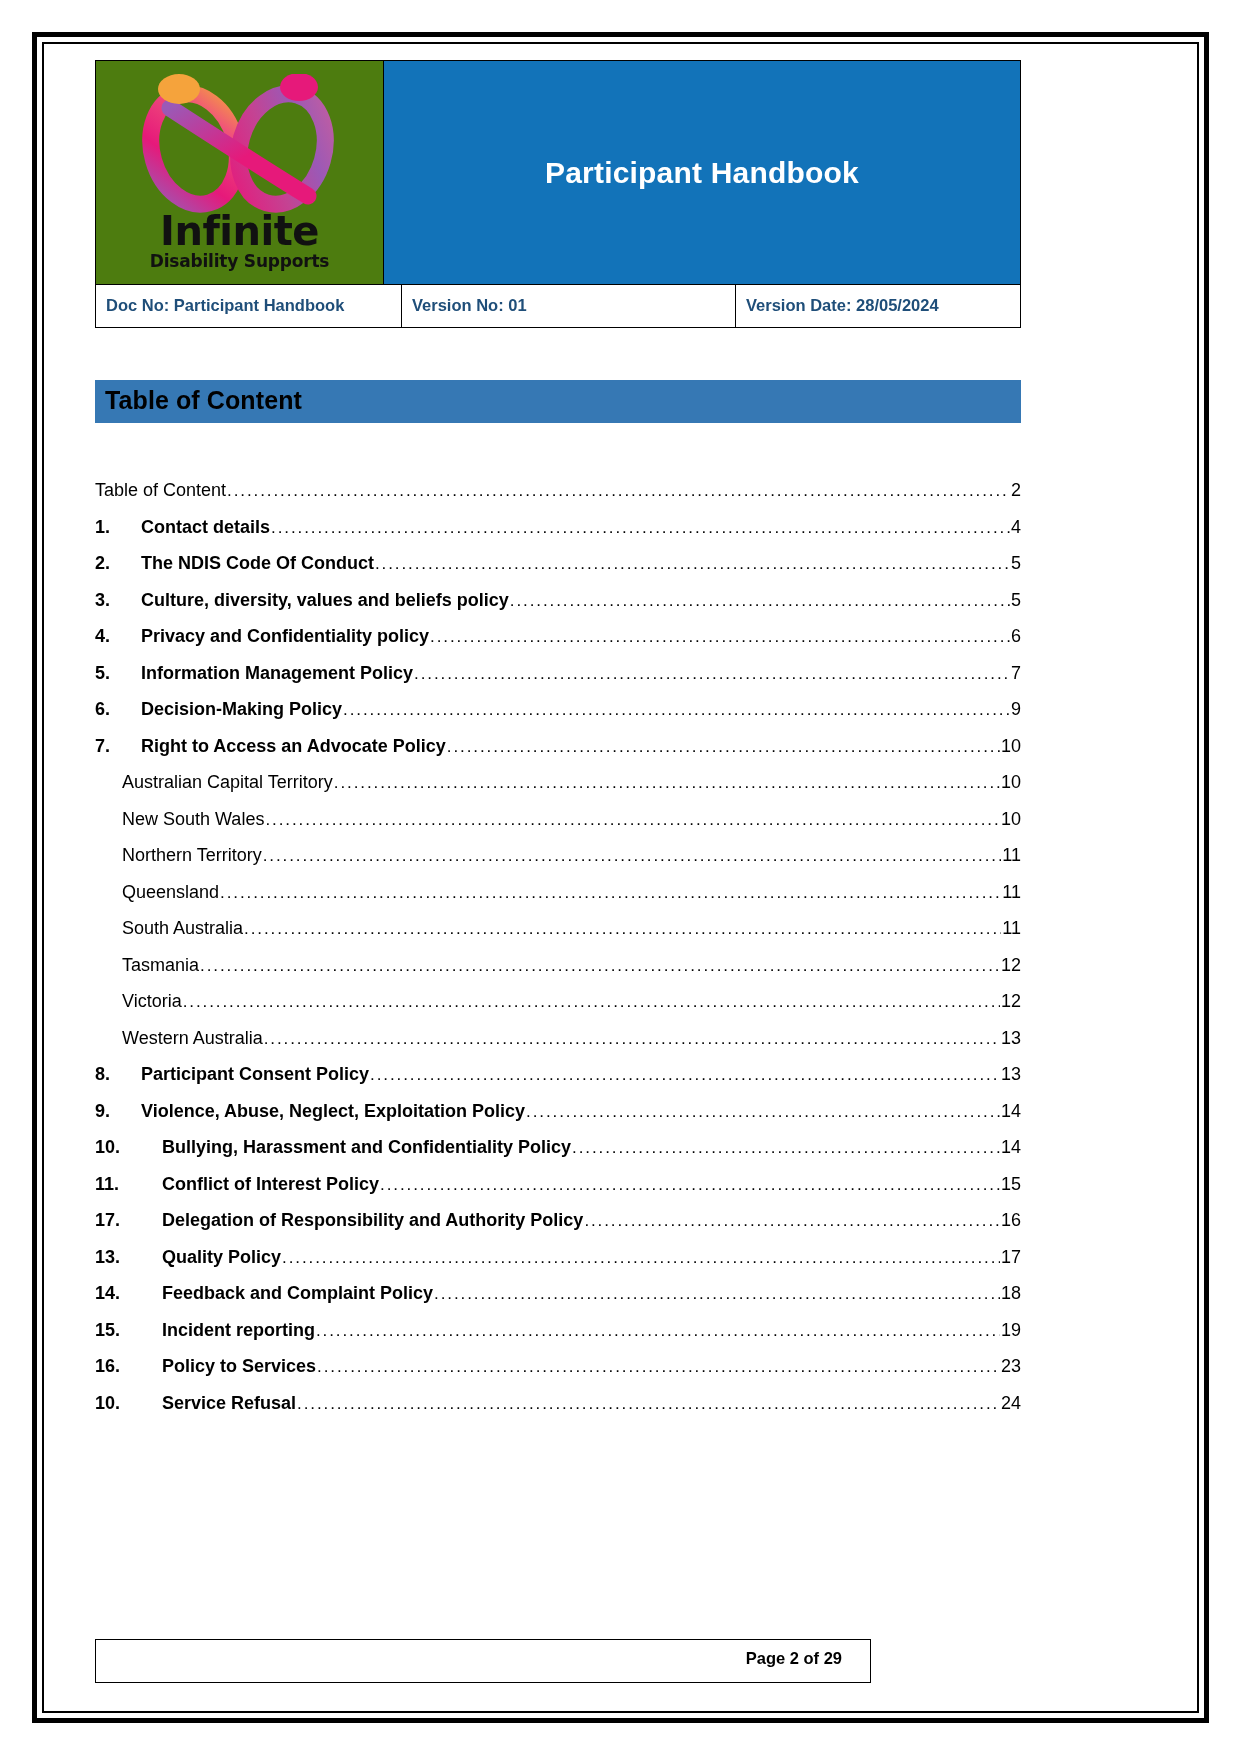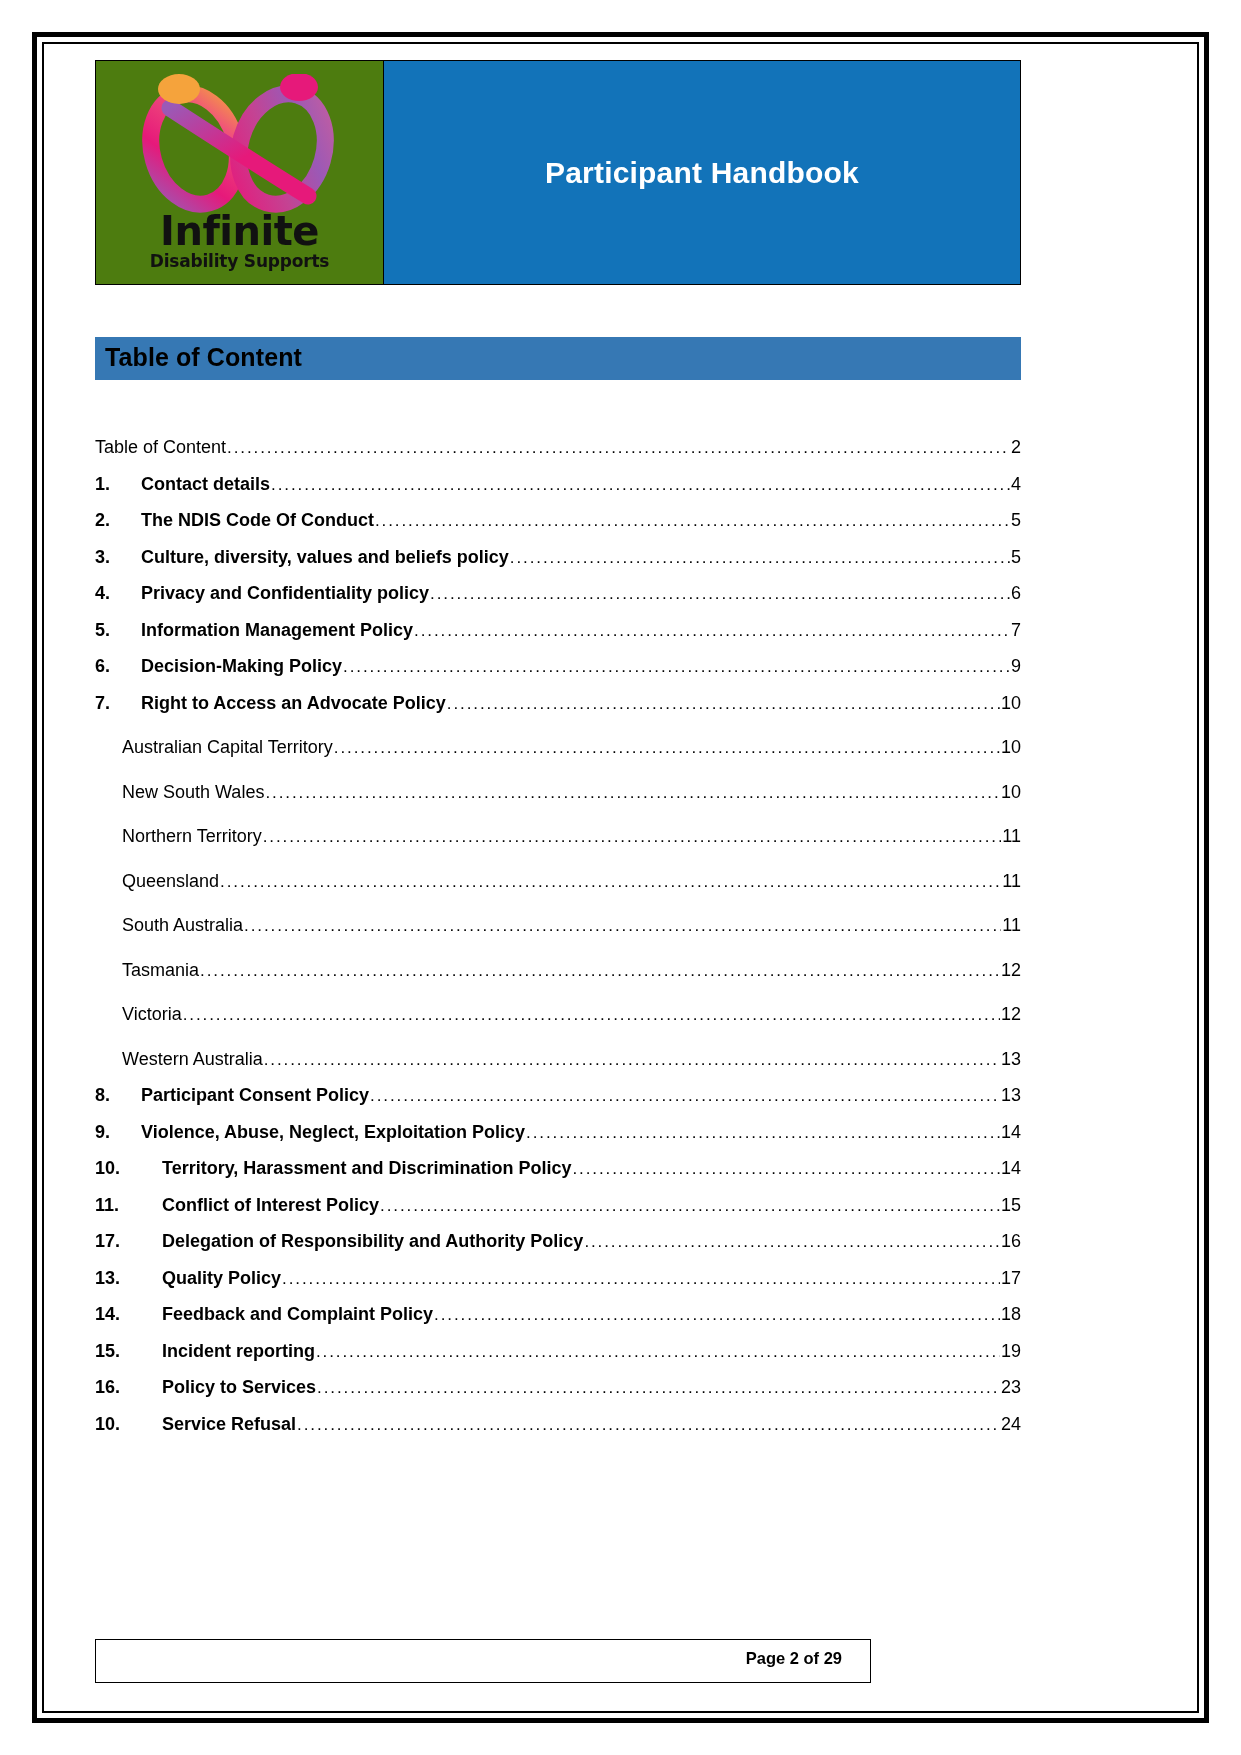--- a/index.html
+++ b/index.html
@@ -169,21 +169,21 @@
     text-align: right;
     font-weight: normal;
   }
 
   
   .lvl-plain .toc-label { font-weight: normal; }
 
   .lvl-1 .toc-num   { width: 46px; }
   .lvl-1.wide .toc-num { width: 67px; }
   .lvl-1 .toc-label { font-weight: bold; }
-  .lvl-2 .toc-label { font-weight: normal; margin-top: 8px; }
+  .lvl-2 .toc-label { font-weight: normal; }
   .lvl-2            { padding-left: 27px; }
 
   
   .doc-footer {
     position: absolute;
     left: 95px;
     bottom: 72px;
     width: 776px;
     border: 1px solid #000000;
     box-sizing: border-box;
@@ -245,20 +245,29 @@
           </svg>
           <div class="logo-name">Infinite</div>
           <div class="logo-tagline">Disability Supports</div>
         </div>
       </td>
       <td class="title-cell">Participant Handbook</td>
     </tr>
   </tbody>
     </table>
 
+  <table class="doc-meta">
+    <tbody>
+        <tr>
+      <td class="meta-doc">Doc No: Participant Handbook</td>
+      <td class="meta-ver">Version No: 01</td>
+      <td class="meta-date">Version Date: 28/05/2024</td>
+    </tr>
+  </tbody>
+    </table>
 
   <div class="toc-heading">Table of Content</div>
 
   <div class="toc-list" id="toc-list">
       <div class="toc-row lvl-plain">
         <span class="toc-label">Table of Content</span>
         <span class="toc-dots">...................................................................................................................................................................................</span>
         <span class="toc-page">2</span>
       </div>
       <div class="toc-row lvl-1">
@@ -350,21 +359,21 @@
         <span class="toc-page">13</span>
       </div>
       <div class="toc-row lvl-1">
         <span class="toc-num">9.</span>
         <span class="toc-label">Violence, Abuse, Neglect, Exploitation Policy</span>
         <span class="toc-dots">...................................................................................................................................................................................</span>
         <span class="toc-page">14</span>
       </div>
       <div class="toc-row lvl-1 wide">
         <span class="toc-num">10.</span>
-        <span class="toc-label">Territory, Harassment and Discrimination Policy</span>
+        <span class="toc-label">Bullying, Harassment and Confidentiality Policy</span>
         <span class="toc-dots">...................................................................................................................................................................................</span>
         <span class="toc-page">14</span>
       </div>
       <div class="toc-row lvl-1 wide">
         <span class="toc-num">11.</span>
         <span class="toc-label">Conflict of Interest Policy</span>
         <span class="toc-dots">...................................................................................................................................................................................</span>
         <span class="toc-page">15</span>
       </div>
       <div class="toc-row lvl-1 wide">

